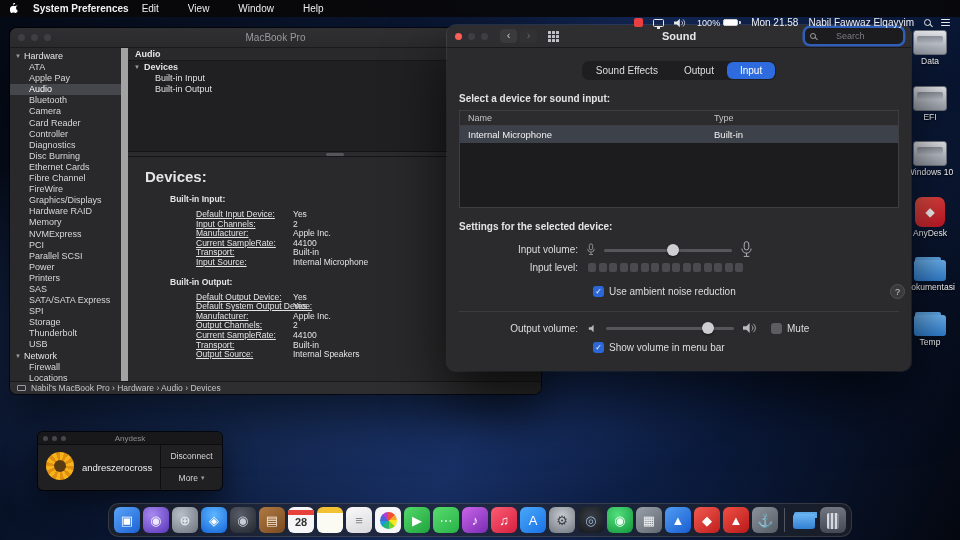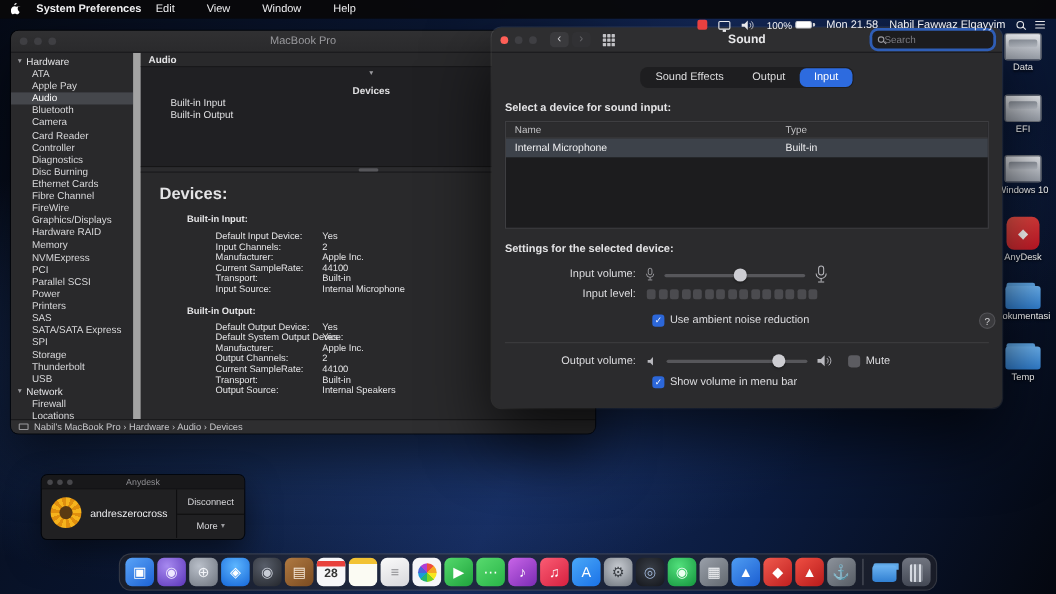--- a/index.html
+++ b/index.html
@@ -48,48 +48,48 @@
  font-size:9px;color:#d8d8da;overflow:hidden;flex:none;}
 .sb-section{display:flex;align-items:center;gap:3px;padding-left:5px;line-height:11.1px;color:#e4e4e6;}
 .sb-section .tri{font-size:6px;color:#9c9ca0;}
 .sb-item{padding-left:19px;line-height:11.1px;white-space:nowrap;}
 .sb-item.sel{background:#45474c;color:#fff;}
 .si-content{flex:1;display:flex;flex-direction:column;min-width:0;}
 .si-header{height:12px;font-size:9px;font-weight:bold;color:#e6e6e8;padding-left:7px;
  display:flex;align-items:center;background:#29292b;flex:none;}
 .si-tree{height:92px;background:#202023;border-top:1px solid #18181a;border-bottom:1px solid #141416;
  font-size:9px;color:#e0e0e2;padding-top:1px;flex:none;}
-.tree-root{display:flex;gap:4px;align-items:center;padding-left:6px;line-height:11px;font-weight:bold;flex-direction:column;}
+.tree-root{display:flex;gap:4px;align-items:center;padding-left:6px;line-height:11px;font-weight:bold;}
 .tree-root .tri{font-size:6px;color:#9c9ca0;}
 .tree-child{padding-left:27px;line-height:11px;}
 .si-split{height:5px;background:#2b2b2d;border-bottom:1px solid #161618;display:flex;align-items:center;justify-content:center;flex:none;}
 .si-split::after{content:"";width:18px;height:3px;border-radius:2px;background:#56565a;}
 .si-details{flex:1;background:#29292b;padding:11px 8px 0 17px;font-size:8.5px;color:#e4e4e6;overflow:hidden;}
 .det-heading{font-weight:bold;font-size:15px;}
 .det-block{margin-left:25px;margin-top:9px;}
 .det-title{font-weight:bold;margin-bottom:6px;}
 .det-row{margin-left:26px;line-height:9.6px;white-space:nowrap;}
-.det-label{display:inline-block;width:97px;}
+.det-label{display:inline-block;width:97px;text-decoration:underline;}
 .si-status{height:13px;background:#2e2e30;border-top:1px solid #19191b;display:flex;align-items:center;
  gap:5px;padding:0 7px;font-size:8.5px;color:#c6c6c9;flex:none;}
 .mini-display{width:9px;height:6px;border:1px solid #9a9a9e;border-radius:1px;flex:none;}
 
 
 .win-sound{left:447px;top:25px;width:464px;height:346px;z-index:6;border-radius:9px;background:#2b2b2d;
  box-shadow:0 28px 60px rgba(0,0,0,.7),0 0 0 1px rgba(255,255,255,.12);}
 .sound-titlebar{height:23px;background:#2e2e30;}
 .sound-titlebar .win-title{color:#e7e7e9;font-weight:bold;font-size:11px;}
 .nav-btns{display:flex;gap:3px;margin-left:12px;z-index:2;}
 .nav-btn{width:17px;height:14px;border-radius:4px;background:#3a3a3d;color:#c9c9cc;font-size:11px;
  line-height:12px;text-align:center;}
 .nav-btn.disabled{color:#67676b;background:#313134;}
 .grid-icon{margin-left:11px;display:grid;grid-template-columns:repeat(3,3px);gap:1px;z-index:2;}
 .grid-icon span{width:3px;height:3px;background:#c2c2c6;border-radius:.5px;}
-.search{margin-left:auto;width:110px;height:16px;background:#1c1c1e;border-radius:5px;display:flex;
- align-items:center;gap:0;padding:0 5px;box-shadow:0 0 0 2.5px rgba(48,106,216,.8);z-index:2;}
+.search{margin-left:auto;width:98px;height:16px;background:#1c1c1e;border-radius:5px;display:flex;
+ align-items:center;gap:20px;padding:0 5px;box-shadow:0 0 0 2.5px rgba(48,106,216,.8);z-index:2;}
 .search .mag{border-color:#9a9aa0;width:6px;height:6px;}
 .search .mag::after{background:#9a9aa0;}
 .search input{flex:1;background:transparent;border:none;outline:none;color:#e6e6e8;font-size:9px;
  font-family:inherit;min-width:0;}
 .search input::placeholder{color:#7c7c82;}
 .tabs{display:flex;width:max-content;margin:13px auto 0;background:#1e1e20;border-radius:7px;padding:1px;}
 .tab{padding:3px 13px;font-size:10px;color:#dededf;border-radius:6px;}
 .tab.active{background:#2d6bdf;color:#fff;}
 .sound-body{padding:0 12px;}
 .section-label{font-size:10px;font-weight:bold;color:#e3e3e5;margin-top:13px;}

